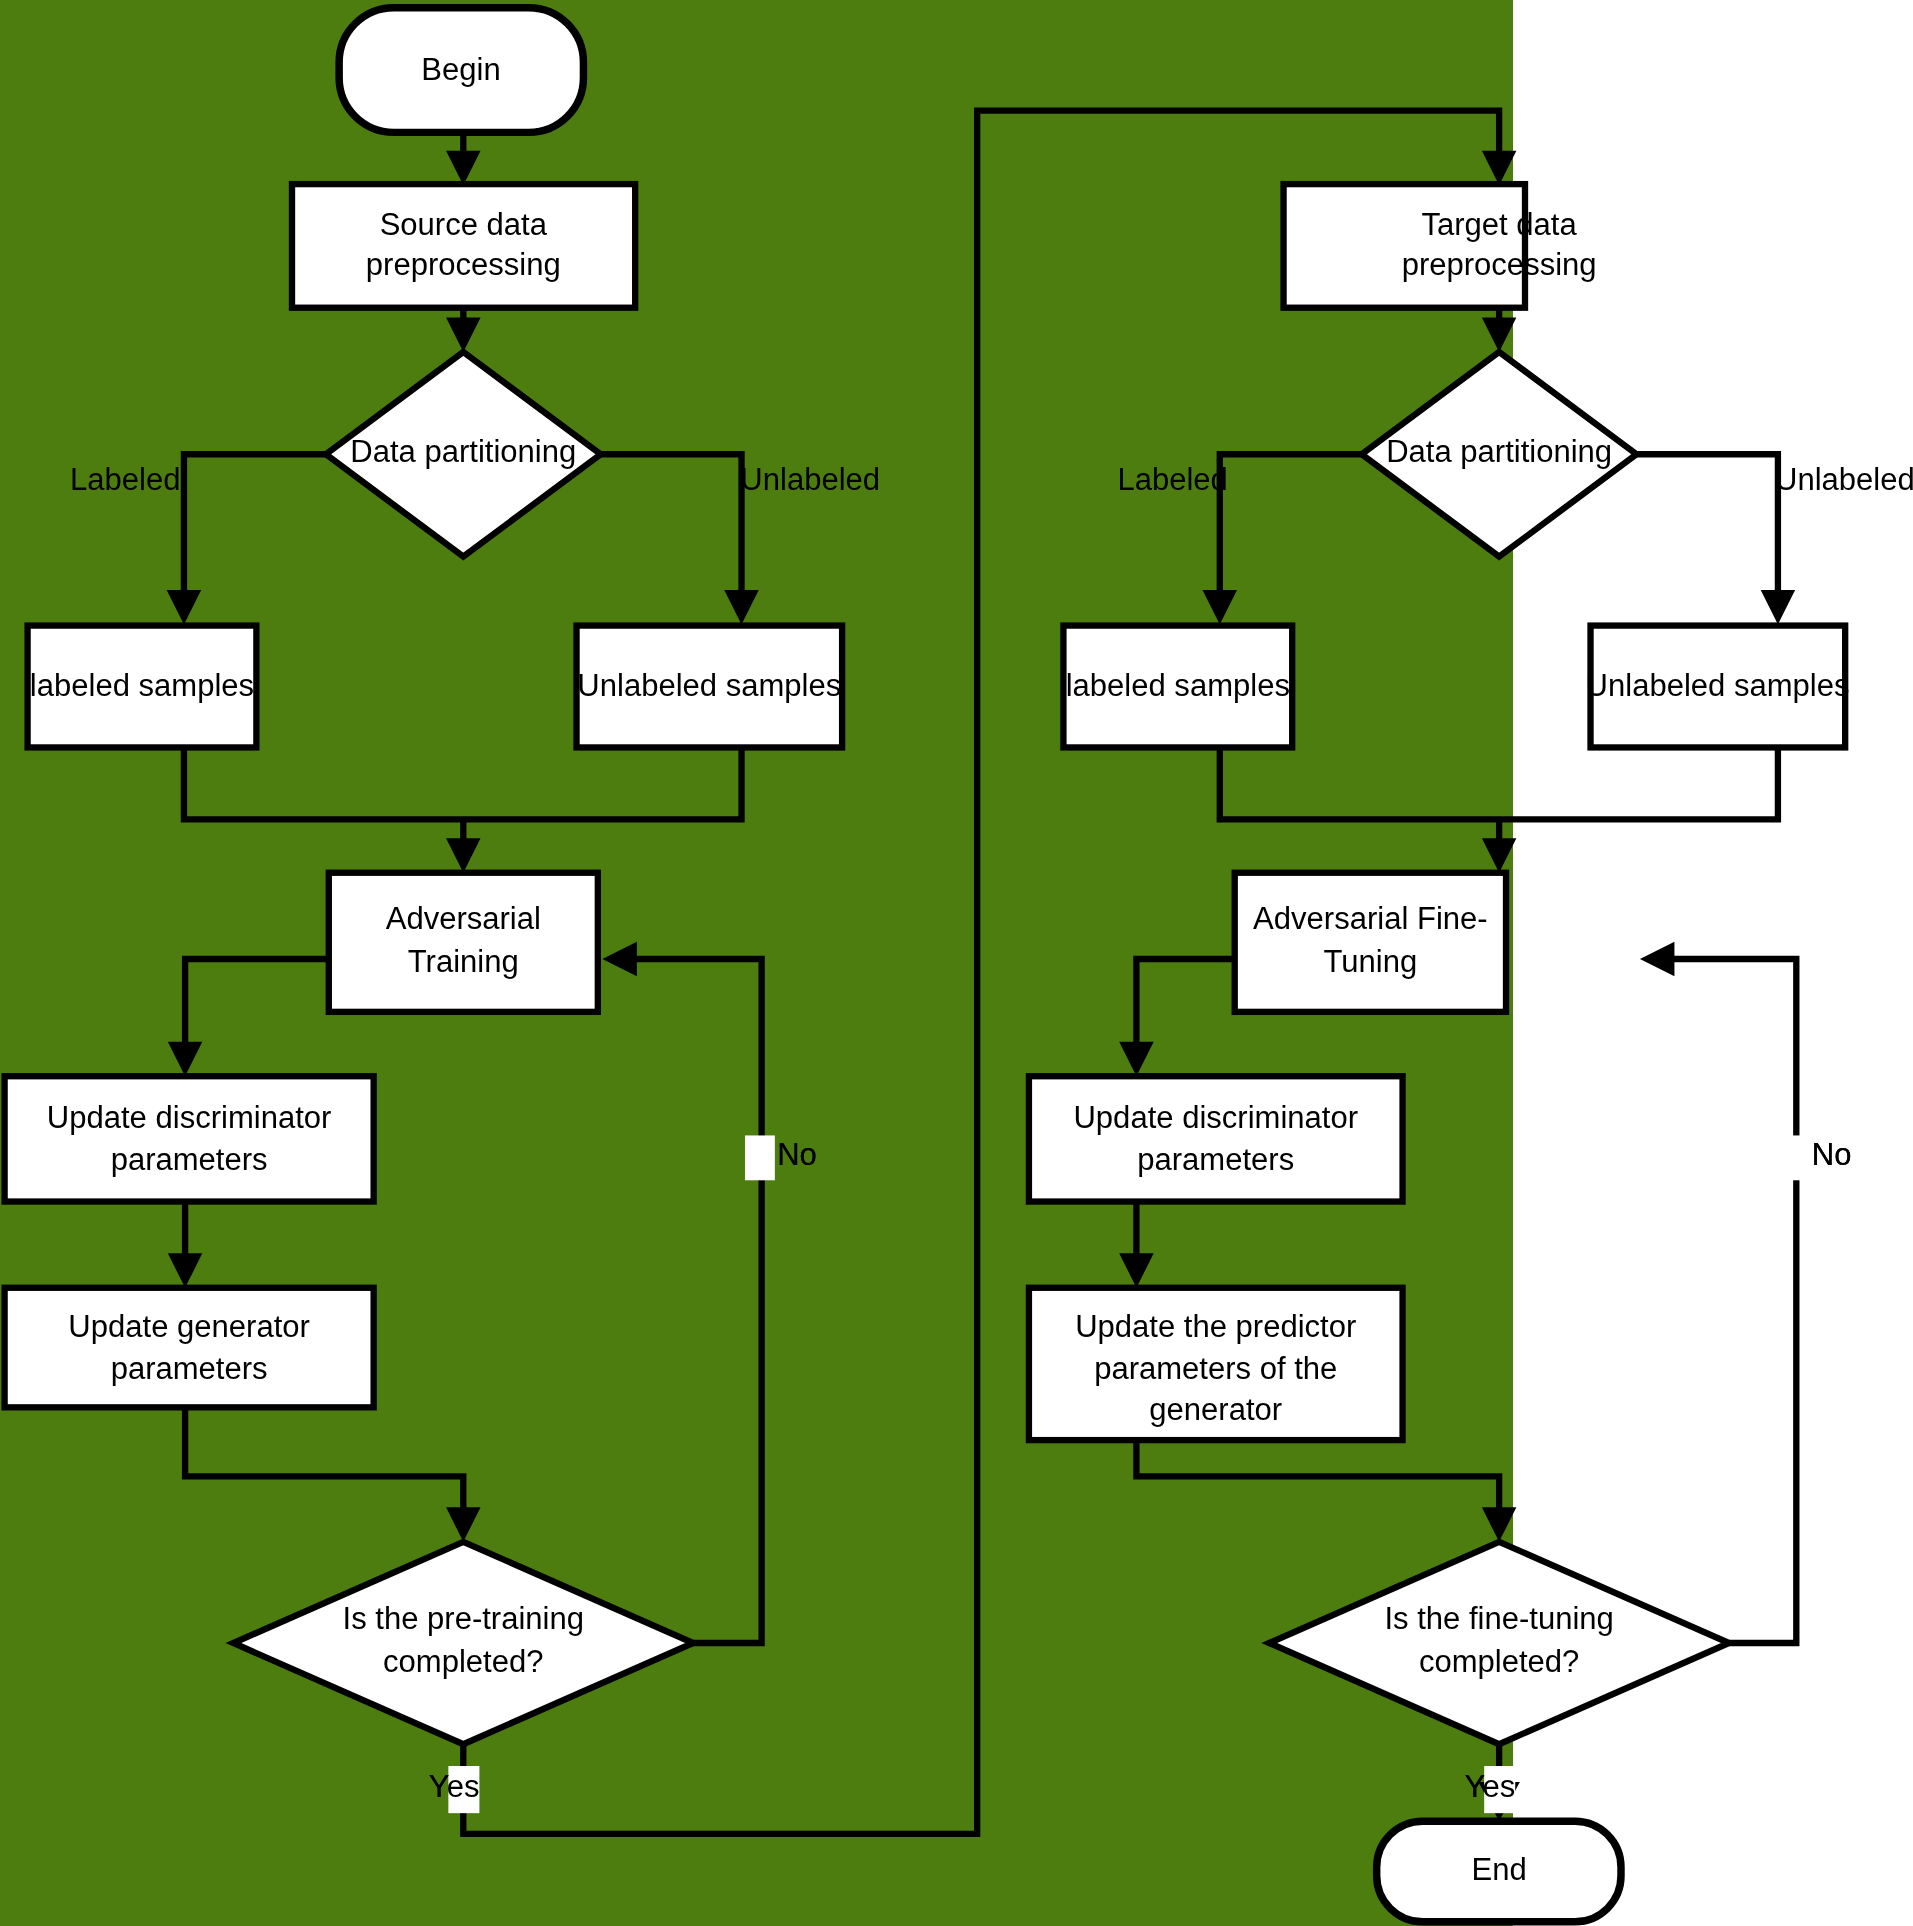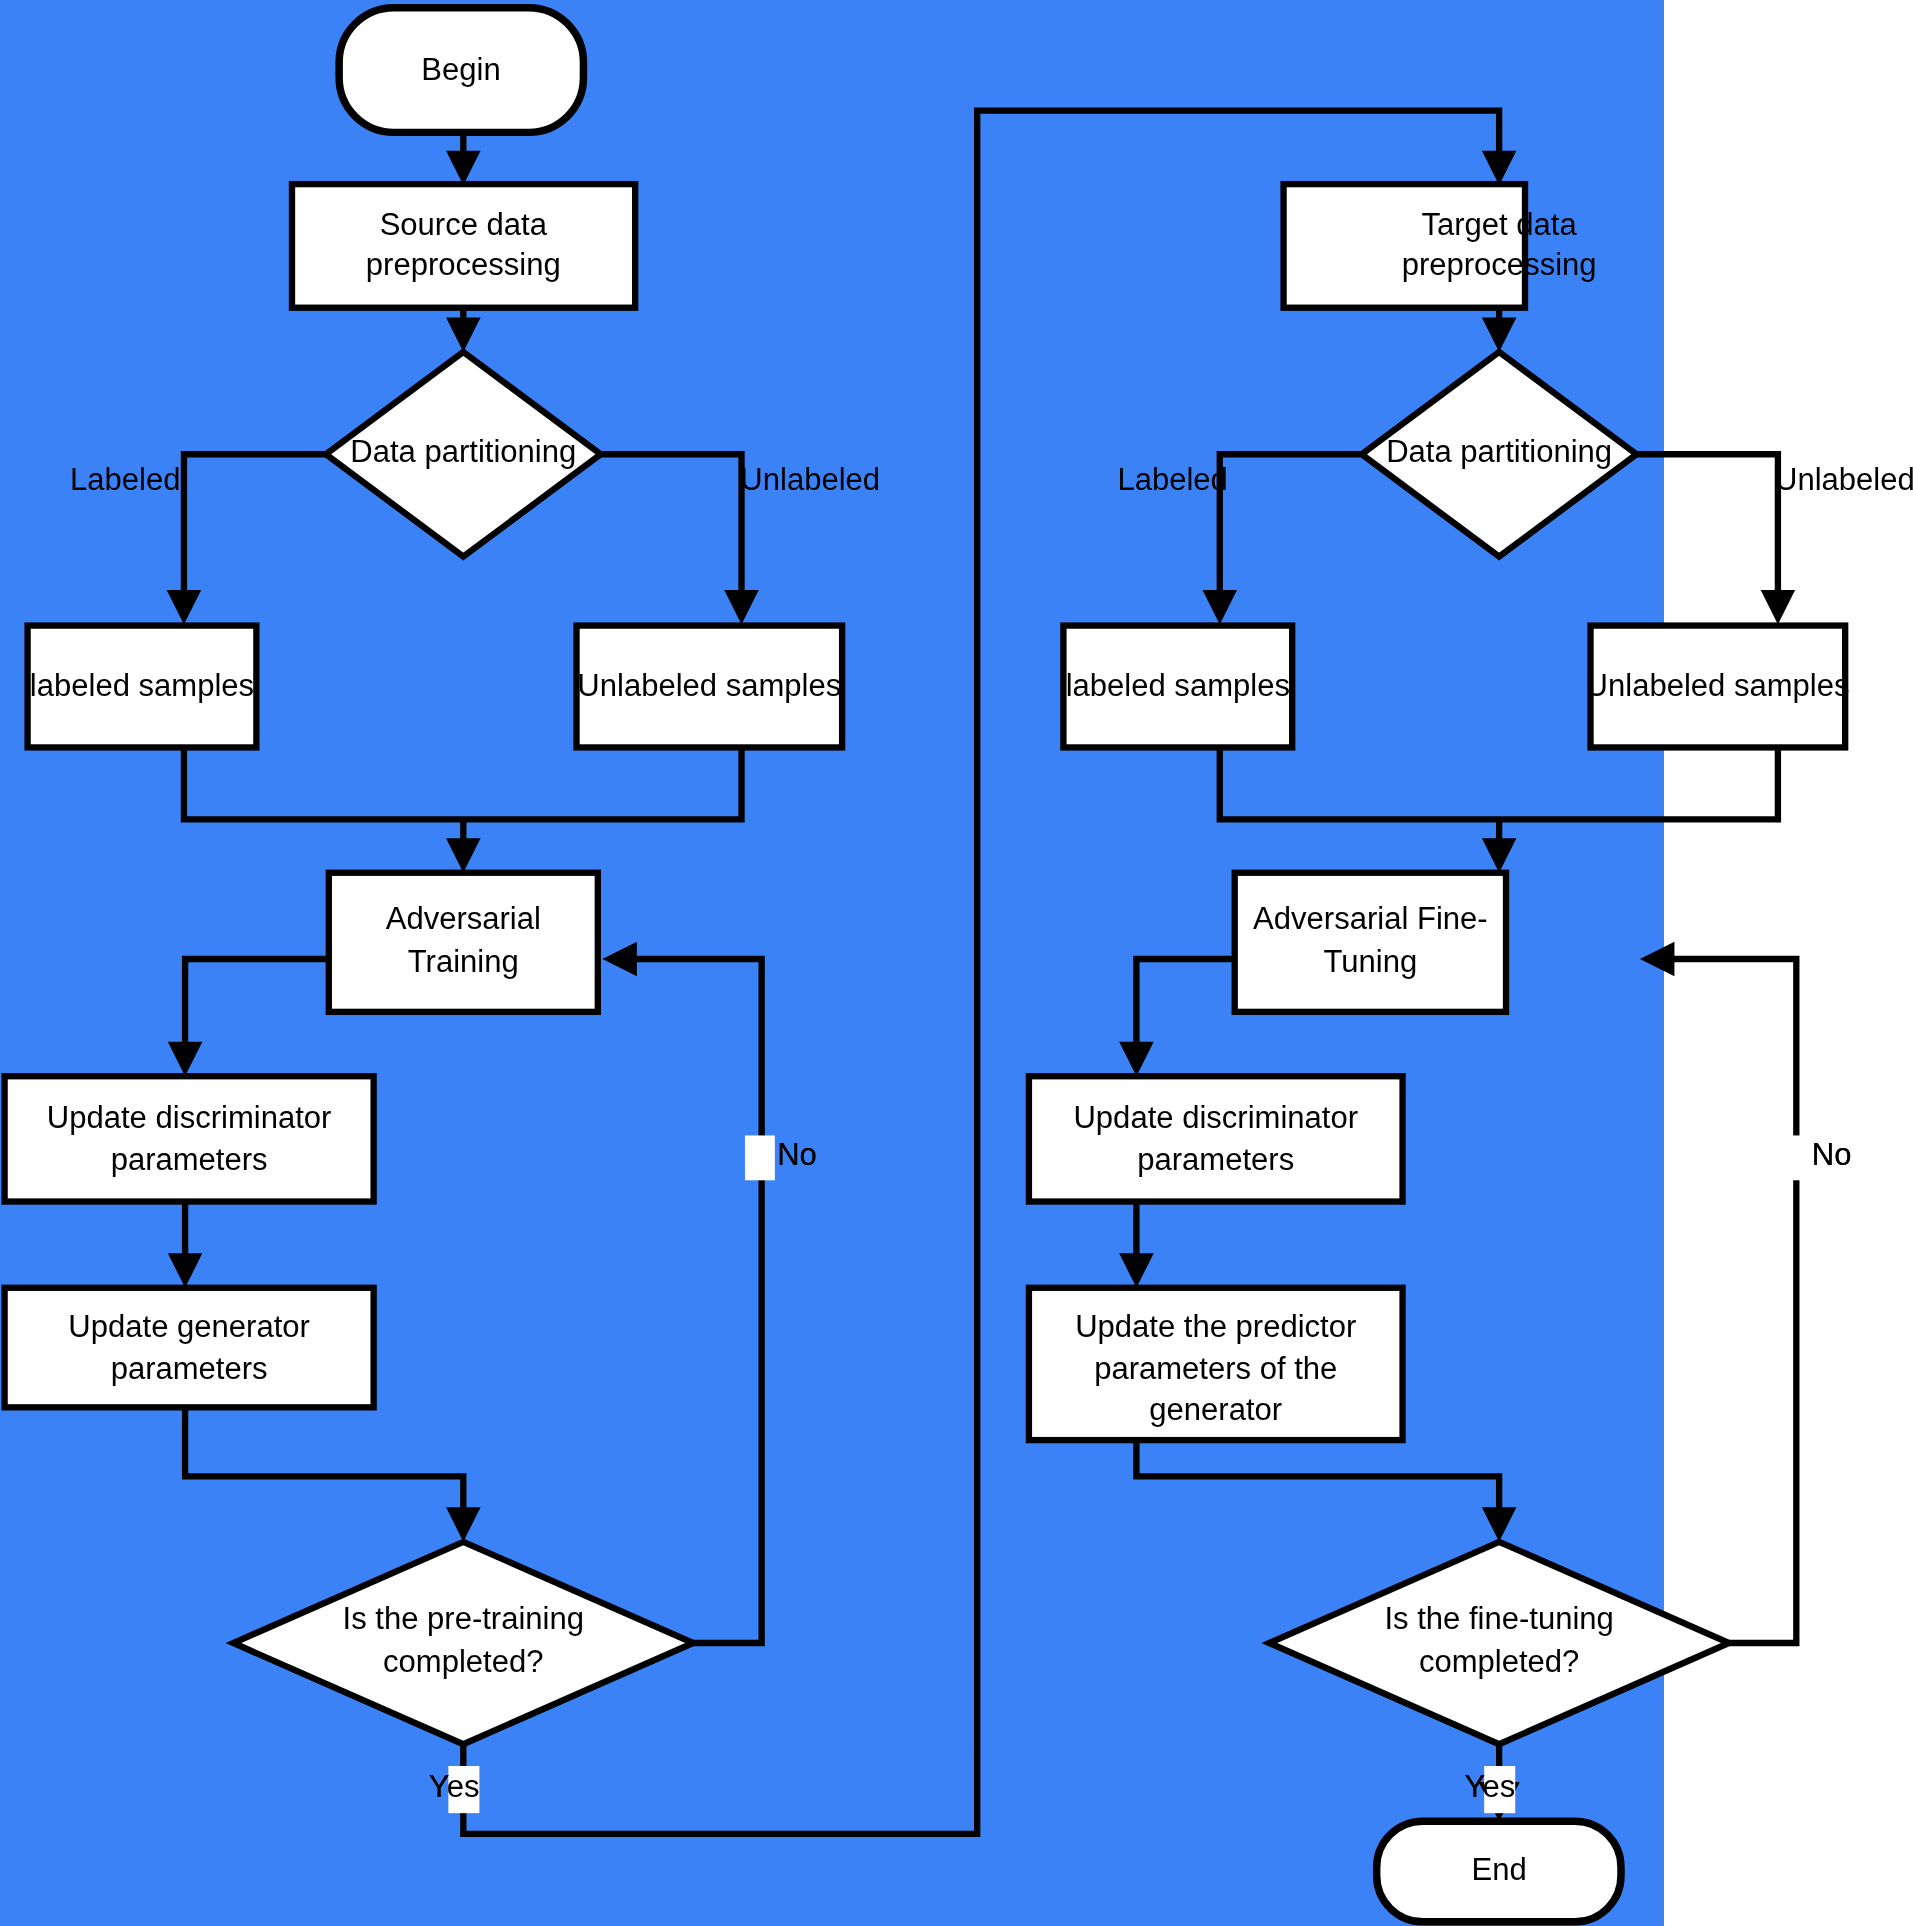--- a/index.html
+++ b/index.html
@@ -1,17 +1,17 @@
 <!DOCTYPE html>
 <html style="font-size:9.2px"><head>
 <meta charset="utf-8">
 <style>
   html,body{margin:0;padding:0;background:#ffffff;}
   body{font-family:"Liberation Sans", sans-serif;}
-  #stage{position:relative;width:1664px;height:1926px;background:#3b82f6;}
+  #stage{position:relative;width:1513px;height:1926px;background:#4d7c0f;}
   svg#flow{display:block;width:1913px;height:1926px;}
   .shape{fill:#ffffff;stroke:#000000;stroke-width:11;}
   .shape-term{fill:#ffffff;stroke:#000000;stroke-width:13;}
   .conn{fill:none;stroke:#000000;stroke-width:11;stroke-linecap:butt;stroke-linejoin:miter;}
   .arrowhead{fill:#000000;stroke:none;}
   .nodetext{font-family:"Liberation Sans", sans-serif;font-size:54px;fill:#000000;text-anchor:middle;dominant-baseline:middle;}
   .edgelabel{font-family:"Liberation Sans", sans-serif;font-size:54px;fill:#000000;dominant-baseline:middle;}
 </style>
 </head>
 <body>

